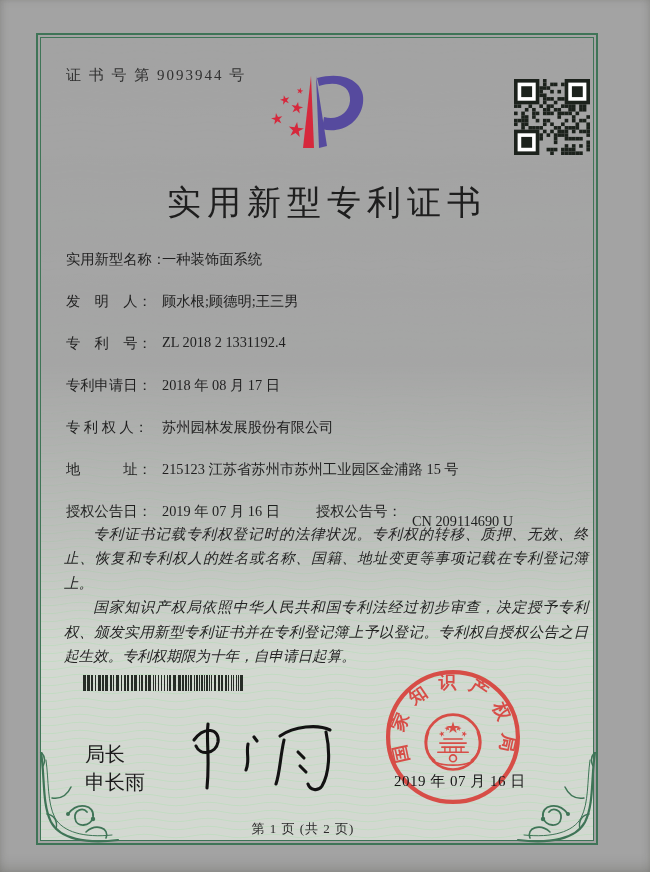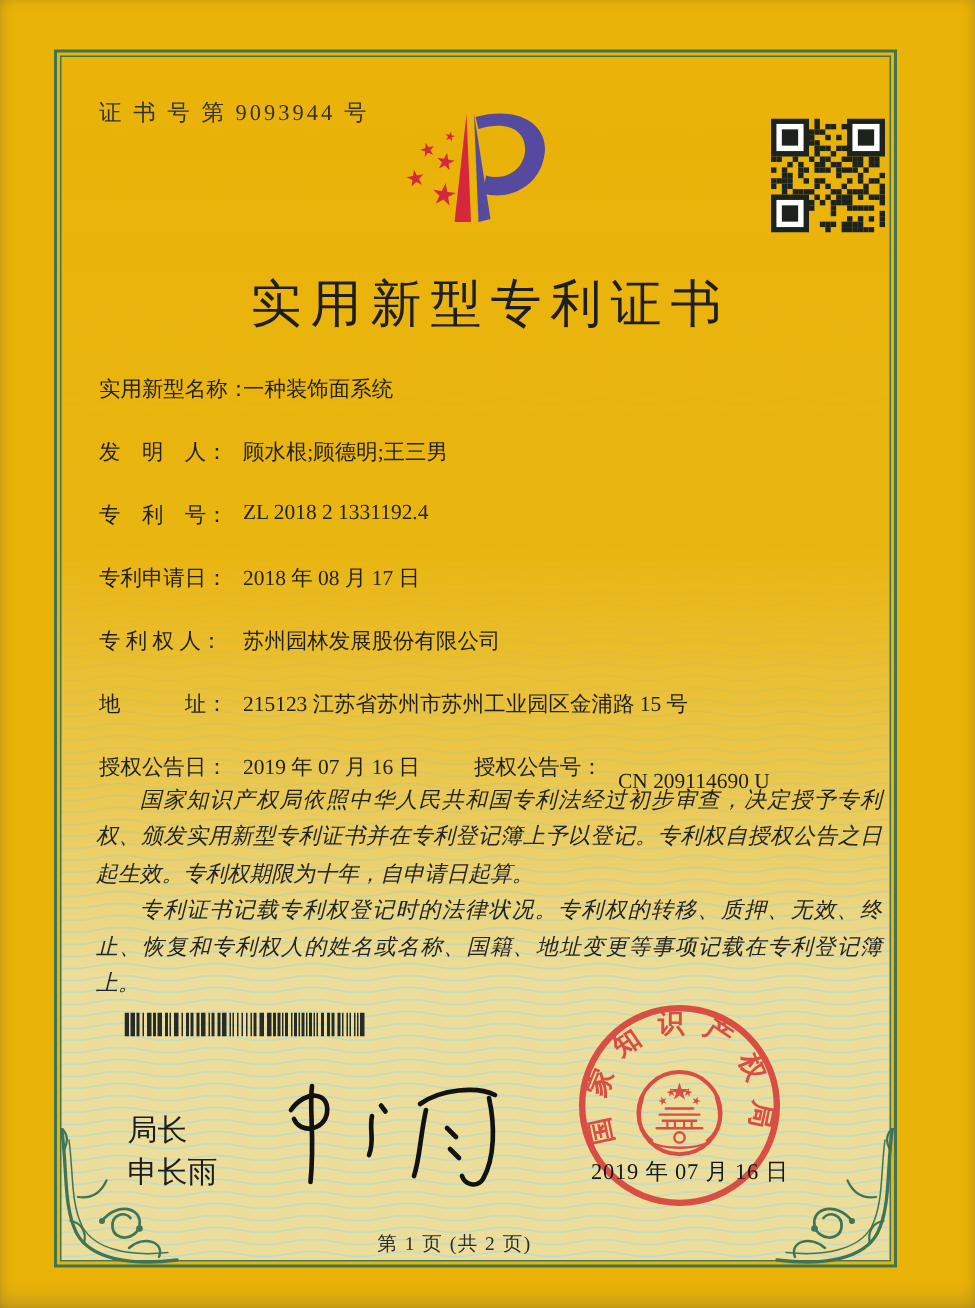--- a/index.html
+++ b/index.html
@@ -7,21 +7,21 @@
     --wave_green:#c2dbc2;
     --tint_green:#edf4ea;
     --seal_red:#d8423c;
     --logo_red:#d6283c;
     --logo_purple:#564a9e;
     --ink:#262626;
   }
   html,body{margin:0;padding:0;}
   body{width:650px;height:872px;background:#fff;overflow:hidden;}
   .cert{
-    position:relative;width:650px;height:872px;background:#eab308;overflow:hidden;
+    position:relative;width:650px;height:872px;background:#a3a3a3;overflow:hidden;
     font-family:"Liberation Serif","DejaVu Serif",serif;color:var(--ink);
     box-shadow:inset 0 -12px 14px -9px rgba(90,90,82,.38),
                inset 7px 0 9px -7px rgba(90,90,82,.30),
                inset -7px 0 9px -7px rgba(90,90,82,.28),
                inset 0 6px 8px -6px rgba(90,90,82,.18);
   }
   .waves{position:absolute;left:0;top:0;}
   .wave-line{stroke:var(--wave_green);}
   .frame{position:absolute;left:36px;top:33px;width:562px;height:812px;border:2.5px solid var(--border_green);box-sizing:border-box;}
   .frame-inner{position:absolute;inset:2px;border:1px solid var(--border_green);}
@@ -306,22 +306,22 @@
     <span class="f-value">215123 江苏省苏州市苏州工业园区金浦路 15 号</span>
   </div>
   <div class="field-row" style="top:502px">
     <span class="f-label">授权公告日：</span>
     <span class="f-value">2019 年 07 月 16 日</span>
     <span class="f-label2">授权公告号：</span>
     <span class="f-value2">CN 209114690 U</span>
   </div>
 
   <div class="body-text">
+    <p>专利证书记载专利权登记时的法律状况。专利权的转移、质押、无效、终止、恢复和专利权人的姓名或名称、国籍、地址变更等事项记载在专利登记簿上。</p>
     <p>国家知识产权局依照中华人民共和国专利法经过初步审查，决定授予专利权、颁发实用新型专利证书并在专利登记簿上予以登记。专利权自授权公告之日起生效。专利权期限为十年，自申请日起算。</p>
-    <p>专利证书记载专利权登记时的法律状况。专利权的转移、质押、无效、终止、恢复和专利权人的姓名或名称、国籍、地址变更等事项记载在专利登记簿上。</p>
   </div>
 
   <div class="barcode"><svg width="163" height="16" viewBox="0 0 163 16">
         <rect x="0" y="0" width="3" height="16" fill="#262b26"></rect>
         <rect x="4" y="0" width="3" height="16" fill="#262b26"></rect>
         <rect x="8" y="0" width="2" height="16" fill="#262b26"></rect>
         <rect x="12" y="0" width="1" height="16" fill="#262b26"></rect>
         <rect x="15" y="0" width="3" height="16" fill="#262b26"></rect>
         <rect x="19" y="0" width="2" height="16" fill="#262b26"></rect>
         <rect x="22" y="0" width="3" height="16" fill="#262b26"></rect>

